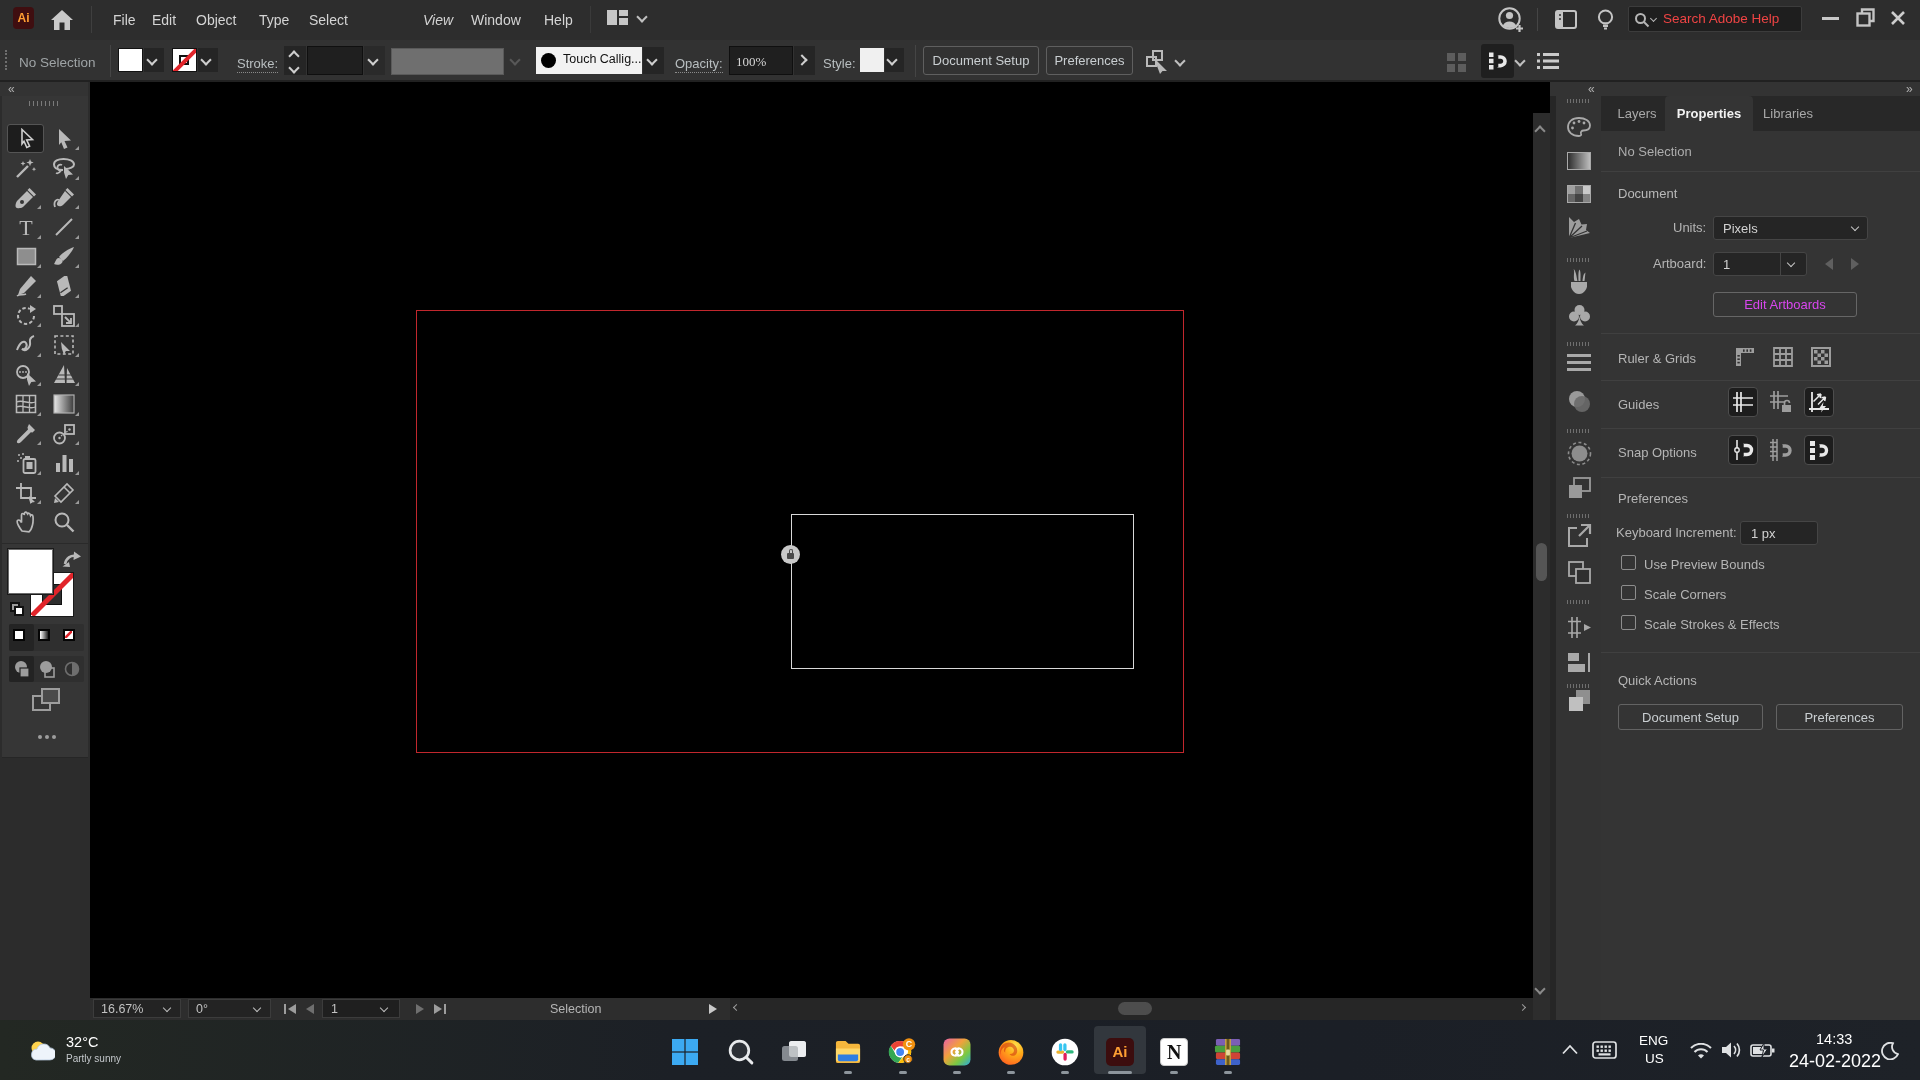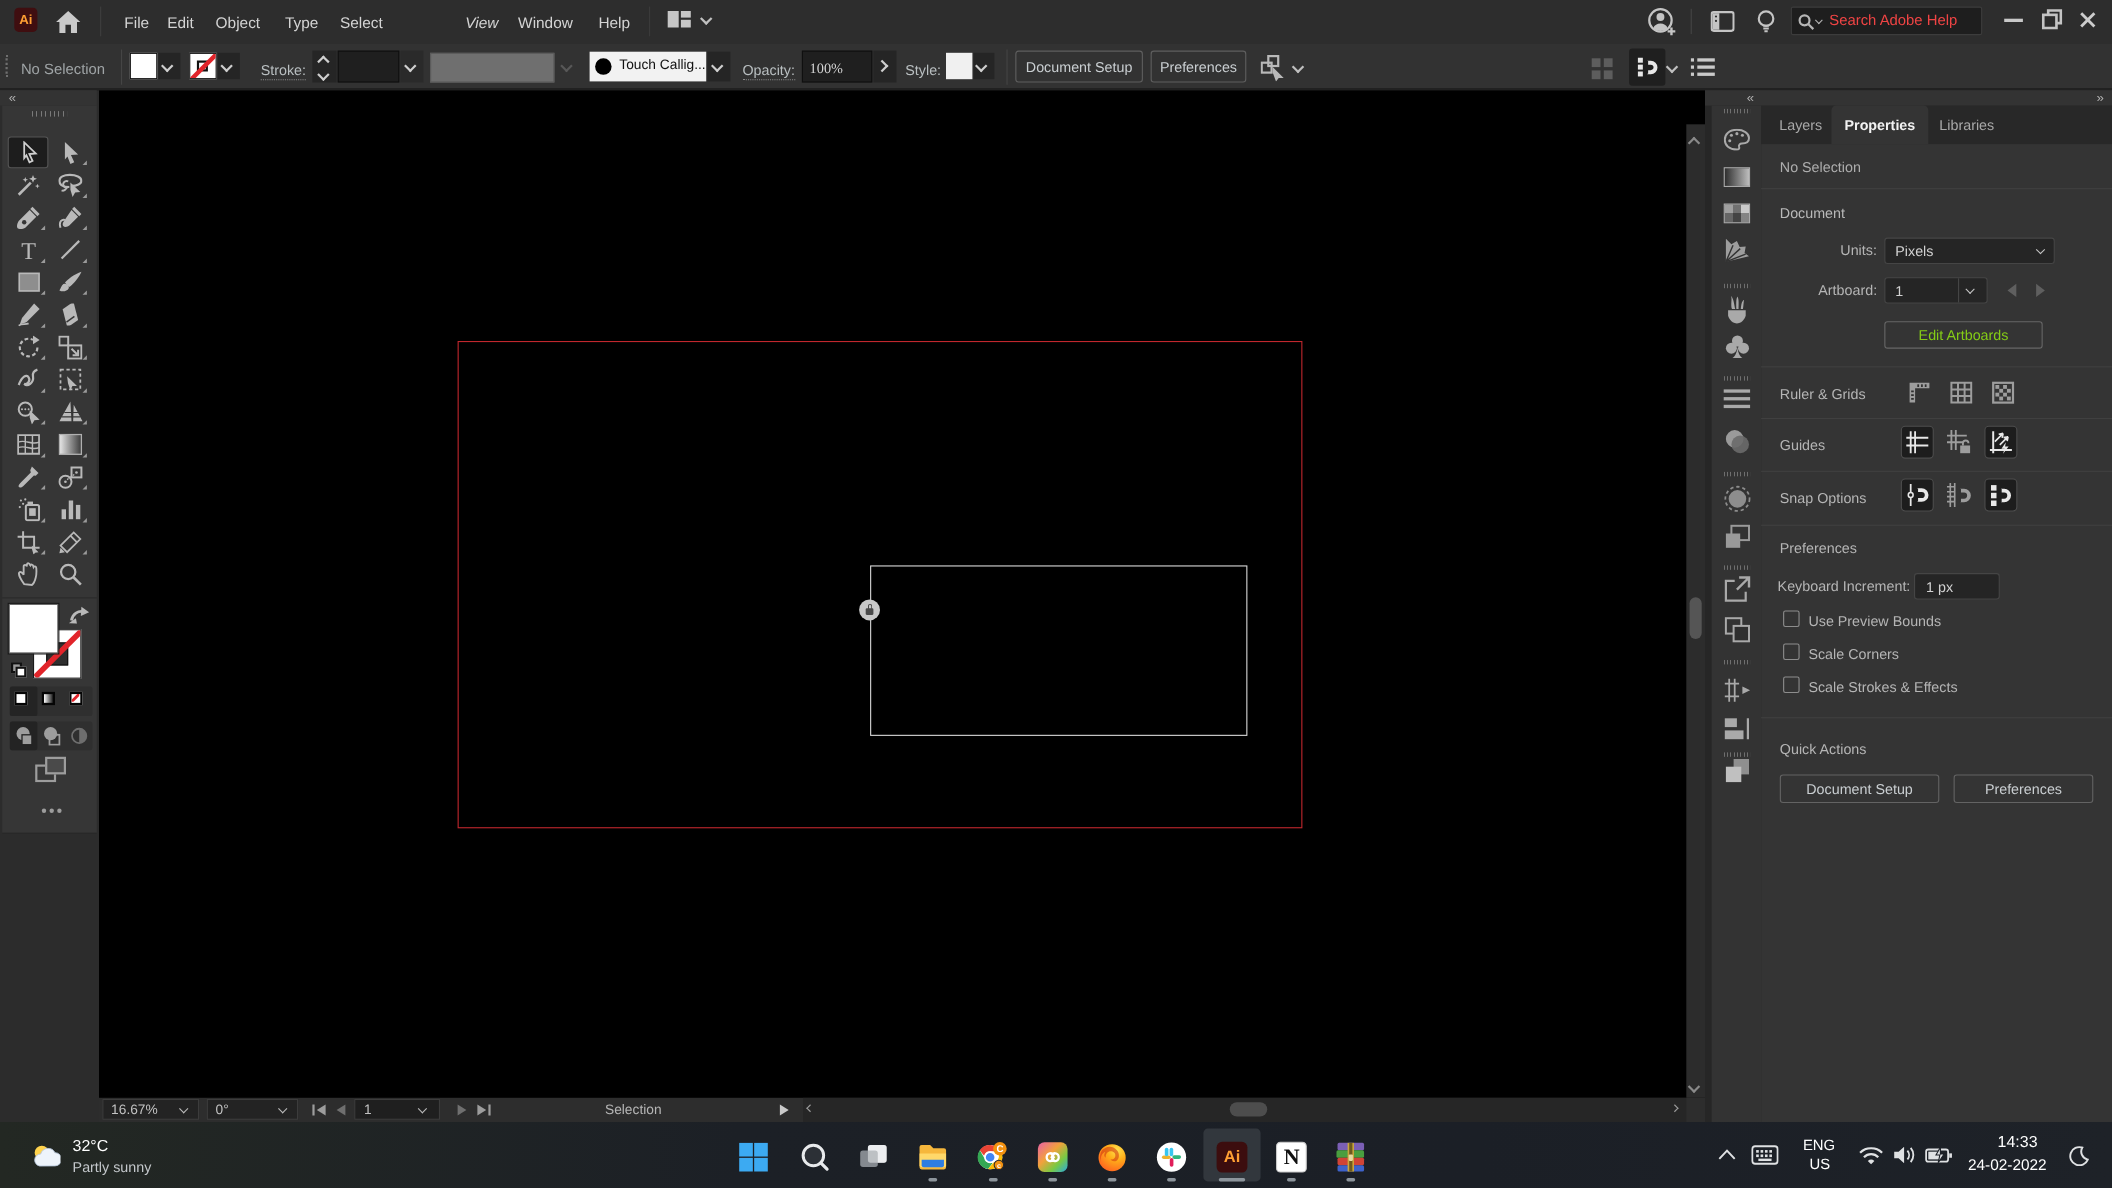--- a/index.html
+++ b/index.html
@@ -579,21 +579,21 @@
       <span style="position:absolute;right:0;top:0;width:26px;height:22px;border-left:1px solid #454545;">
           <span class="chev" style="position:absolute;left:7px;top:7px;width:6px;height:6px;border-width:1.8px;border-color:#c5c5c5;"></span>
         </span>
     </div>
     <svg class="abs" style="left:222px;top:161px;" width="12" height="14" viewBox="0 0 12 14">
         <path d="M10 1 L2 7 L10 13 Z" fill="#5f5f5f"></path>
       </svg>
     <svg class="abs" style="left:248px;top:161px;" width="12" height="14" viewBox="0 0 12 14">
         <path d="M2 1 L10 7 L2 13 Z" fill="#5f5f5f"></path>
       </svg>
-    <div class="abs obtn" style="left:112px;top:196px;width:144px;height:25px;line-height:24px;border-color:#666;color:#84cc16;">Edit Artboards</div>
+    <div class="abs obtn" style="left:112px;top:196px;width:144px;height:25px;line-height:24px;border-color:#666;color:#d946ef;">Edit Artboards</div>
     <div class="abs" style="left:0;top:237px;width:319px;height:1px;background:#404040;"></div>
     <div class="abs ptext" style="left:17px;top:255px;">Ruler &amp; Grids</div>
     <div class="ibtn-plain" style="left:129px;top:246px;">
         <svg width="22" height="22" viewBox="0 0 22 22">
           <path d="M2 2 H20 V7 H7 V20 H2 Z" fill="#9d9d9d"></path>
           <g fill="#2f2f2f">
             <rect x="9" y="3.4" width="1.6" height="2.4"></rect>
             <rect x="12.4" y="3.4" width="1.6" height="2.4"></rect>
             <rect x="15.8" y="3.4" width="1.6" height="2.4"></rect>
             <rect x="3.4" y="9" width="2.4" height="1.6"></rect>
@@ -687,21 +687,21 @@
     <div class="abs ptext" style="left:17px;top:577px;">Quick Actions</div>
     <div class="abs obtn" style="left:17px;top:608px;width:145px;height:26px;line-height:25px;border-color:#636363;">Document Setup</div>
     <div class="abs obtn" style="left:175px;top:608px;width:127px;height:26px;line-height:25px;border-color:#636363;">Preferences</div>
   </div>
   <div class="abs" id="taskbar">
     <svg class="abs" style="left:27px;top:18px;" width="28" height="27" viewBox="0 0 28 27">
         <circle cx="11" cy="10" r="6.5" fill="#ffd34d"></circle>
         <path d="M9 22 a5.5 5.5 0 0 1 1-10.9 a7 7 0 0 1 13-1.2 a5 5 0 0 1 0 12 Z" fill="#eef4fb" stroke="#b9cade" stroke-width="0.8"></path>
       </svg>
     <div class="ttext" style="left:66px;top:14px;font-size:14.5px;">32°C</div>
-    <div class="ttext" style="left:66px;top:33px;font-size:13px;color:#c3c7cb;">Partly sunny</div>
+    <div class="ttext" style="left:66px;top:33px;font-size:10px;color:#c3c7cb;">Partly sunny</div>
     <svg class="abs tbicon" style="left:671px;" width="28" height="28" viewBox="0 0 28 28">
         <g fill="#3caaf2">
           <rect x="1" y="1" width="12.4" height="12.4"></rect>
           <rect x="14.6" y="1" width="12.4" height="12.4"></rect>
           <rect x="1" y="14.6" width="12.4" height="12.4"></rect>
           <rect x="14.6" y="14.6" width="12.4" height="12.4"></rect>
         </g>
       </svg>
     <svg class="abs tbicon" style="left:727px;" width="27" height="27" viewBox="0 0 27 27">
         <circle cx="12" cy="12" r="9" fill="#2c3036" stroke="#e8eaec" stroke-width="2.6"></circle>
@@ -814,18 +814,18 @@
         <path d="M1 6 H5 L10 1.5 V16.5 L5 12 H1 Z" fill="#dfe1e3"></path>
         <path d="M13 5 a6 6 0 0 1 0 8 M16 2.5 a10 10 0 0 1 0 13" fill="none" stroke="#dfe1e3" stroke-width="1.7"></path>
       </svg>
     <svg class="abs" style="left:1750px;top:22px;" width="25" height="16" viewBox="0 0 25 16">
         <rect x="1" y="3" width="20" height="11" rx="2" fill="none" stroke="#dfe1e3" stroke-width="1.6"></rect>
         <rect x="22" y="6.5" width="2.5" height="4" fill="#dfe1e3"></rect>
         <rect x="3" y="5" width="10" height="7" fill="#dfe1e3"></rect>
         <path d="M14 1 L10 8 h3.5 L12 15 L17.5 7 h-3.5 Z" fill="#dfe1e3" stroke="#1b1f26" stroke-width="1"></path>
       </svg>
     <div class="ttext" style="left:1816px;top:11px;font-size:14.5px;">14:33</div>
-    <div class="ttext" style="left:1789px;top:31px;font-size:14px;">24-02-2022</div>
+    <div class="ttext" style="left:1789px;top:31px;font-size:18px;">24-02-2022</div>
     <svg class="abs" style="left:1881px;top:22px;" width="18" height="18" viewBox="0 0 18 18">
         <path d="M12 1.2 a8.3 8.3 0 1 0 5 11 a7.5 7.5 0 0 1-5-11 Z" fill="none" stroke="#dfe1e3" stroke-width="1.8"></path>
       </svg>
   </div>
 </div>
 
 </body></html>

